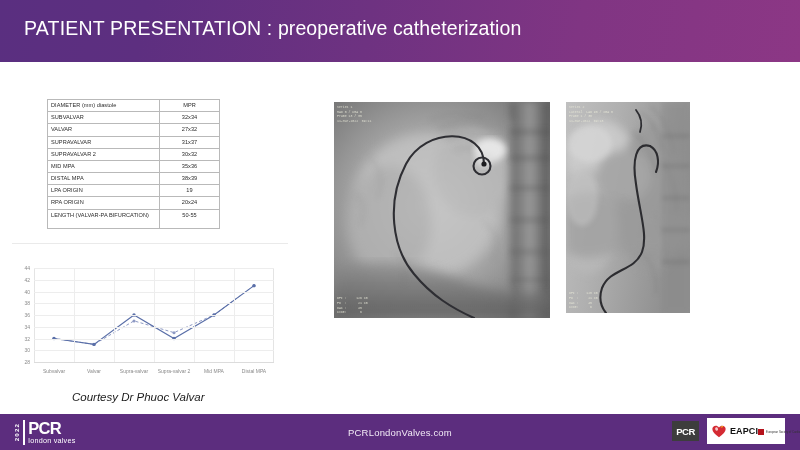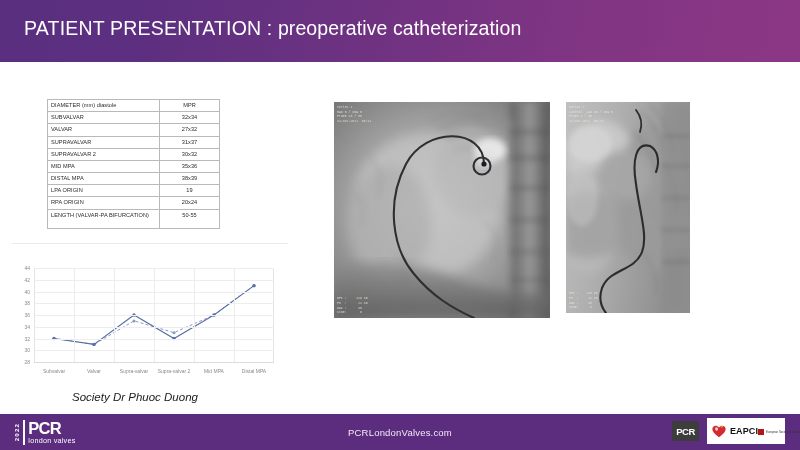--- a/index.html
+++ b/index.html
@@ -243,21 +243,21 @@
         <div class="vgrid" style="left: 200px;"></div>
         <div class="xtick" style="left: 20px;">Subvalvar</div>
         <div class="xtick" style="left: 60px;">Valvar</div>
         <div class="xtick" style="left: 100px;">Supra-valvar</div>
         <div class="xtick" style="left: 140px;">Supra-valvar 2</div>
         <div class="xtick" style="left: 180px;">Mid MPA</div>
         <div class="xtick" style="left: 220px;">Distal MPA</div>
       </div>
   </div>
 
-  <div class="courtesy">Society Dr Phuoc Duong</div>
+  <div class="courtesy">Courtesy Dr Phuoc Valvar</div>
 
   <div class="angio angio-1">
     <svg viewBox="0 0 216 216" preserveAspectRatio="none">
       <defs>
         <radialGradient id="a1bg" cx="45%" cy="48%" r="72%">
           <stop offset="0%" stop-color="#c9c9c9"></stop>
           <stop offset="45%" stop-color="#a9a9a9"></stop>
           <stop offset="100%" stop-color="#6e6e6e"></stop>
         </radialGradient>
         <linearGradient id="a1spine" x1="0" y1="0" x2="1" y2="0">

